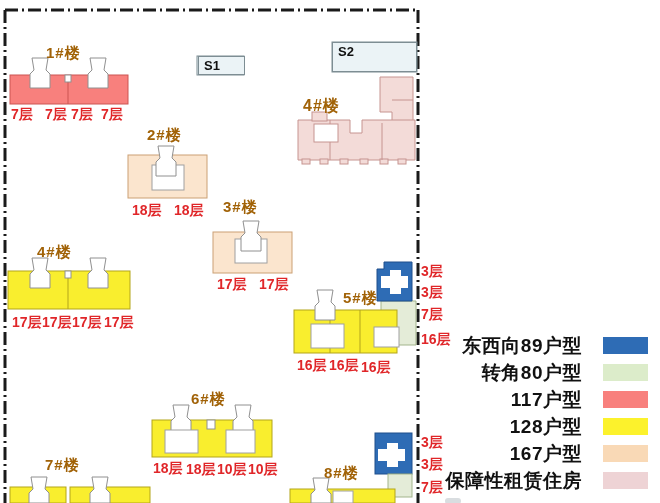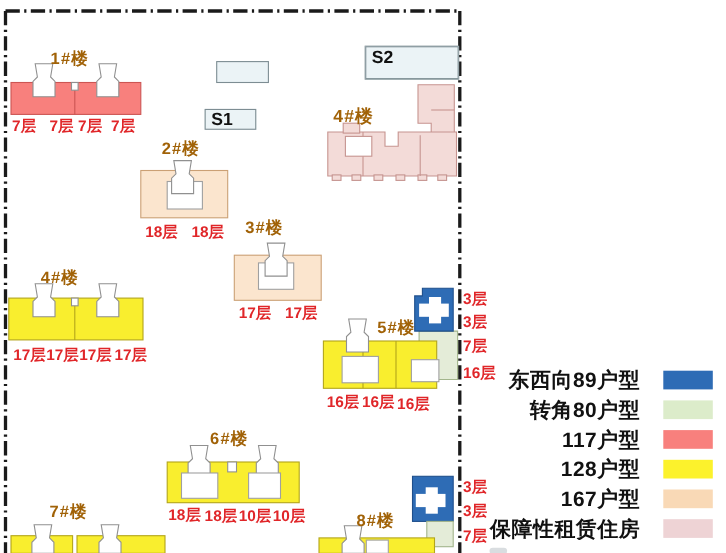--- a/index.html
+++ b/index.html
@@ -3,21 +3,21 @@
 <meta charset="utf-8">
 <style>
   html,body{margin:0;padding:0;background:#fff;}
   #stage{
     position:relative;width:660px;height:503px;background:#ffffff;overflow:hidden;
     font-family:"Liberation Sans",sans-serif;
   }
   #planSvg{position:absolute;left:0;top:0;}
   .bname{position:absolute;font-size:15px;font-weight:bold;color:#a16207;white-space:nowrap;letter-spacing:1px;}
   .flabel{position:absolute;font-size:14px;font-weight:bold;color:#e02629;white-space:nowrap;}
-  .sbox{position:absolute;background:#ebf3f6;border:1px solid #7d8d93;font-size:16px;font-weight:bold;color:#111;
+  .sbox{position:absolute;background:#ebf3f6;border:1px solid #7d8d93;font-size:13px;font-weight:bold;color:#111;
         padding:1px 12px 0 5px;box-sizing:border-box;}
   #legend{position:absolute;left:430px;top:337px;width:230px;}
   .legend-row{display:flex;align-items:center;justify-content:flex-end;margin-bottom:10px;height:17px;}
   .legend-label{font-size:19px;font-weight:bold;color:#111;white-space:nowrap;margin-right:21px;letter-spacing:0.5px;}
   .legend-swatch{width:45px;height:17px;margin-right:12px;flex:none;}
   .sw0{background:#2e6cb5;} .sw1{background:#dcecca;} .sw2{background:#f8807d;}
   .sw3{background:#fcf22c;} .sw4{background:#f9d9b6;} .sw5{background:#eed3d5;}
   #bottom-artifact{position:absolute;left:445px;top:498px;width:16px;height:6px;background:#d9dde0;border-radius:3px;}
 </style>
 </head>
@@ -117,21 +117,21 @@
       <rect x="387" y="443" width="11" height="24" fill="#ffffff"></rect>
     </g>
     <rect x="388" y="474" width="24" height="23" fill="#e4ecd8" stroke="#a3b58c"></rect>
     <g>
       <rect x="290" y="489" width="105" height="14" fill="#f9ee2e" stroke="#b3a51b"></rect>
       <rect x="333" y="491" width="20" height="12" fill="#ffffff" stroke="#a0a0a0"></rect>
       <polygon points="313,478 329,478 327,490 331,494 331,503 311,503 311,494 315,490" fill="#ffffff" stroke="#909090"></polygon>
     </g>
   </svg>
 
-  <div class="sbox" style="left:186px;top:56px;width:47px;height:19px;margin-top:43px;"><span>S1</span></div>
+  <div class="sbox" style="left:198px;top:56px;width:47px;height:19px;"><span>S1</span></div>
   <div class="sbox" style="left:332px;top:42px;width:85px;height:30px;"><span>S2</span></div>
 
   <div class="bname" style="left:46px;top:44px;">1#楼</div>
   <div class="bname" style="left:147px;top:126px;">2#楼</div>
   <div class="bname" style="left:223px;top:198px;">3#楼</div>
   <div class="bname" style="left:37px;top:243px;">4#楼</div>
   <div class="bname" style="left:343px;top:289px;">5#楼</div>
   <div class="bname" style="left:191px;top:390px;">6#楼</div>
   <div class="bname" style="left:45px;top:456px;">7#楼</div>
   <div class="bname" style="left:324px;top:464px;">8#楼</div>

